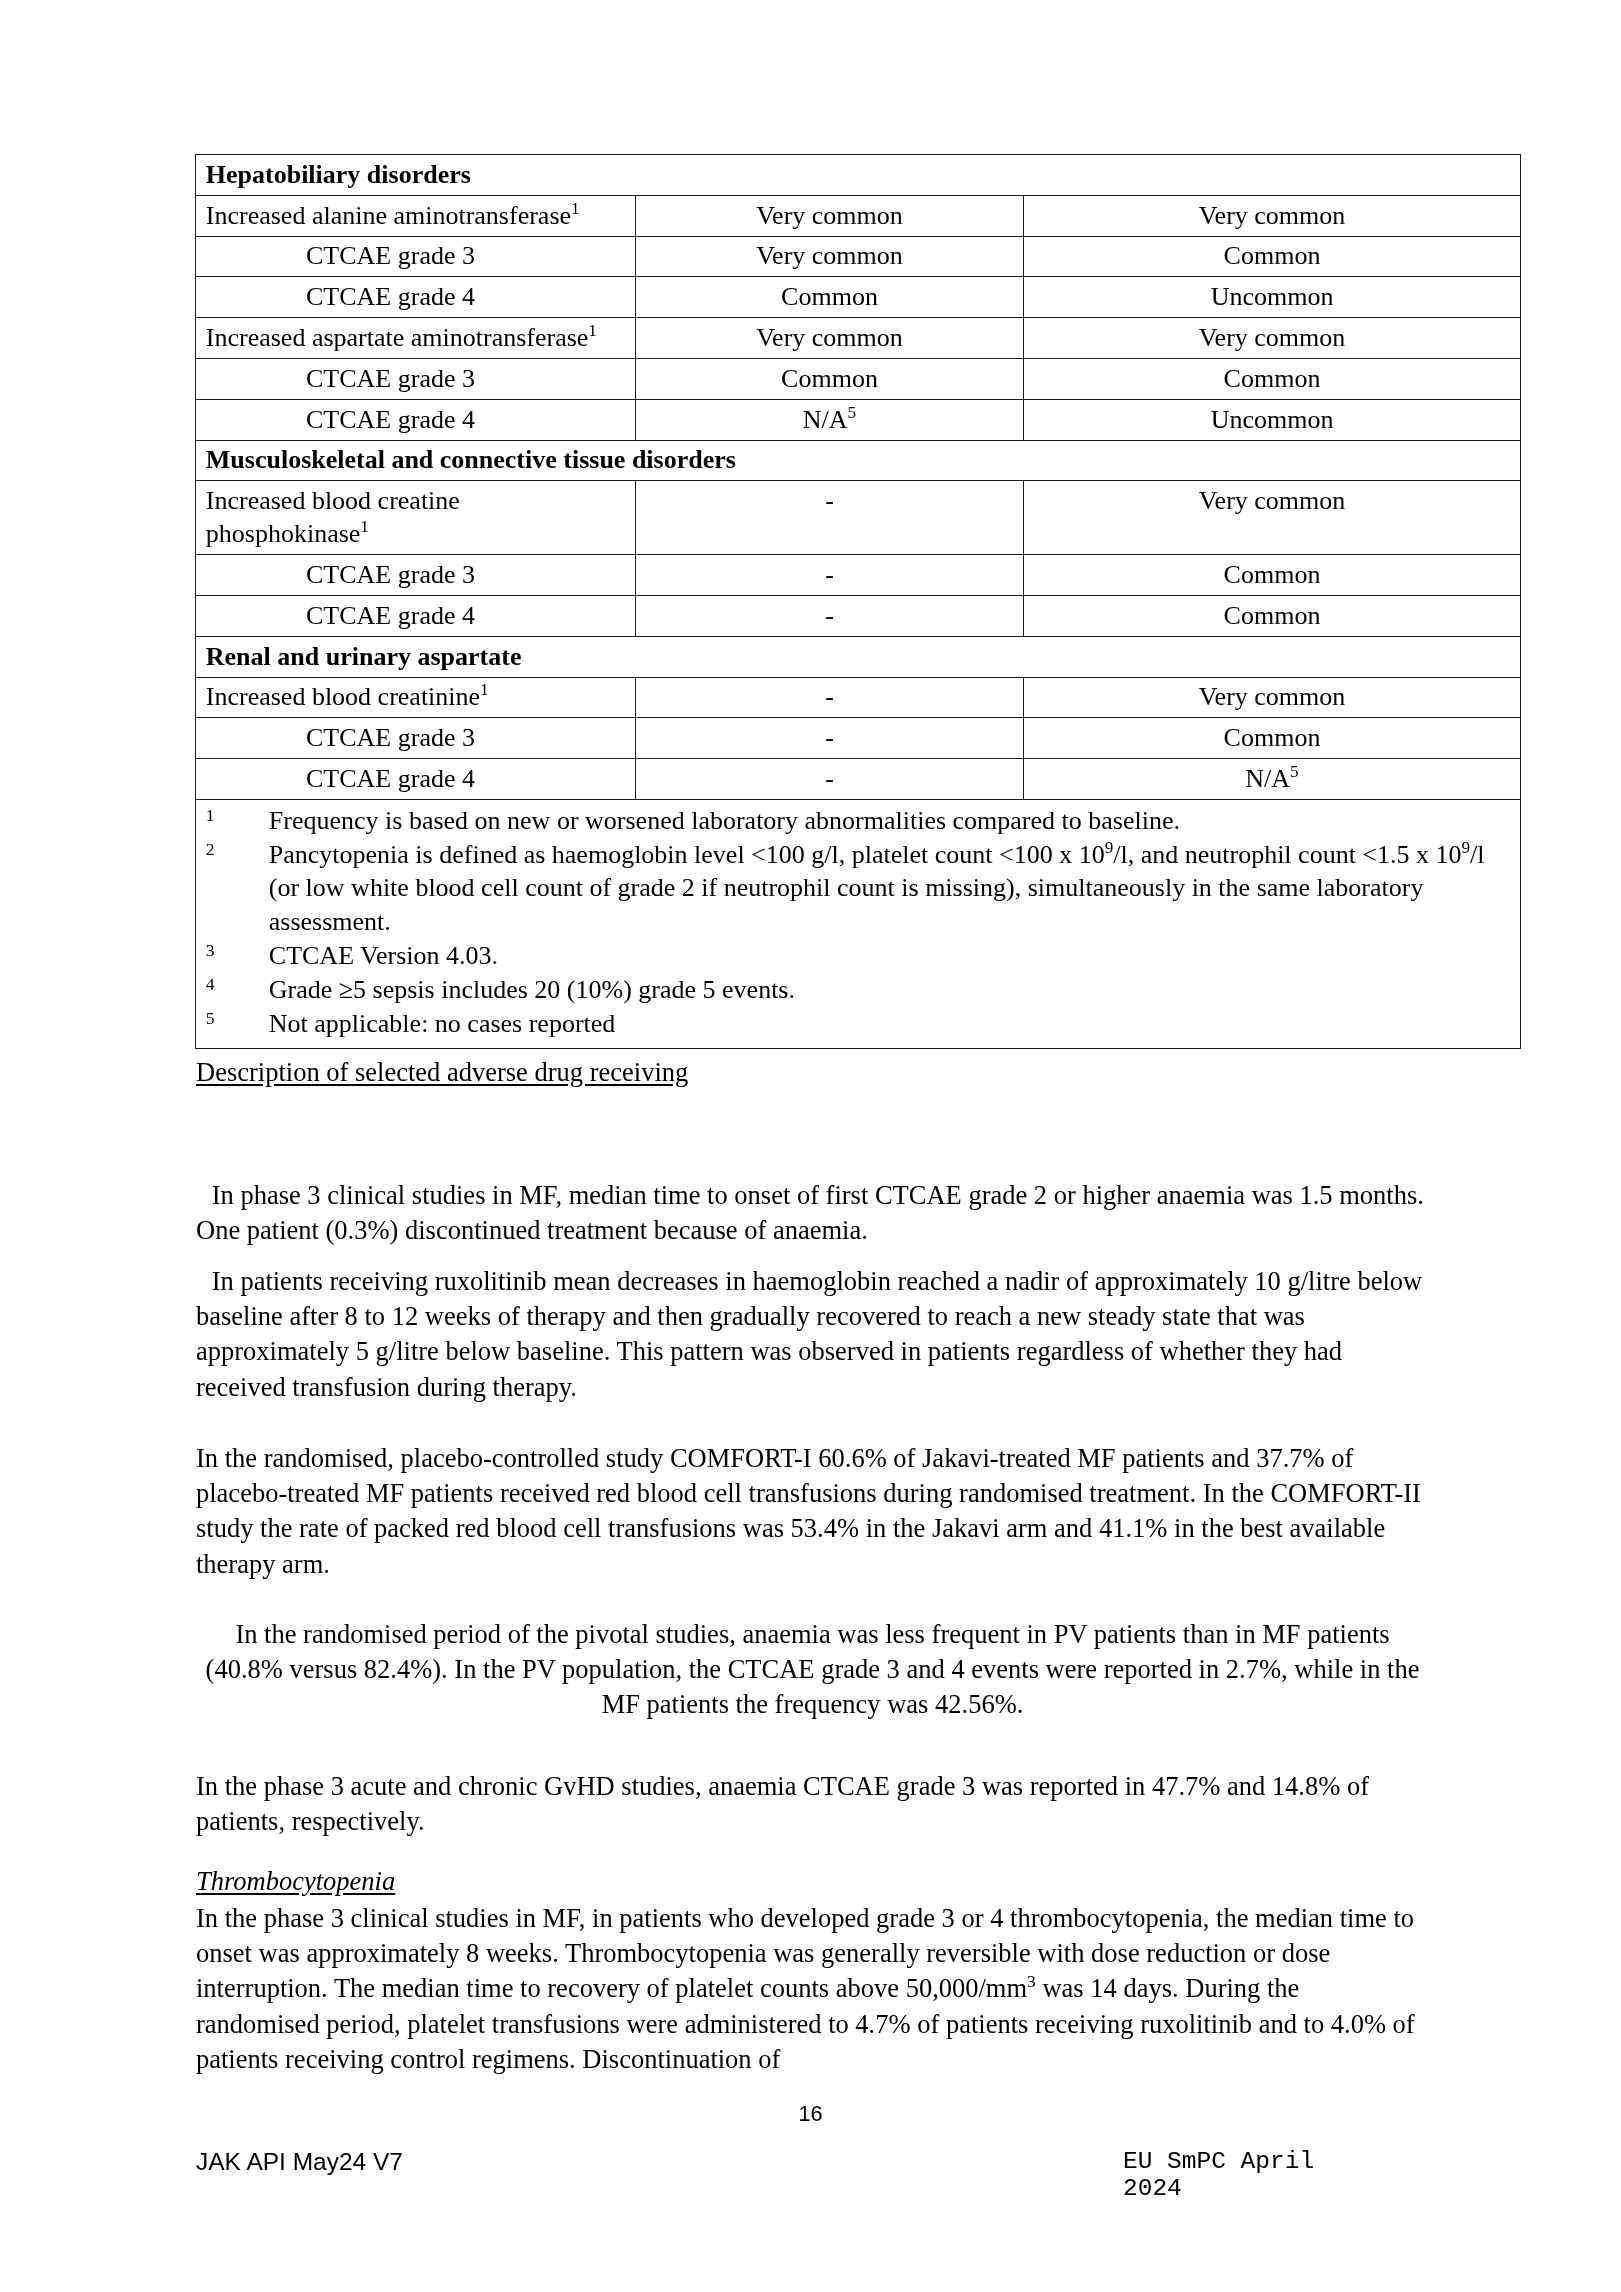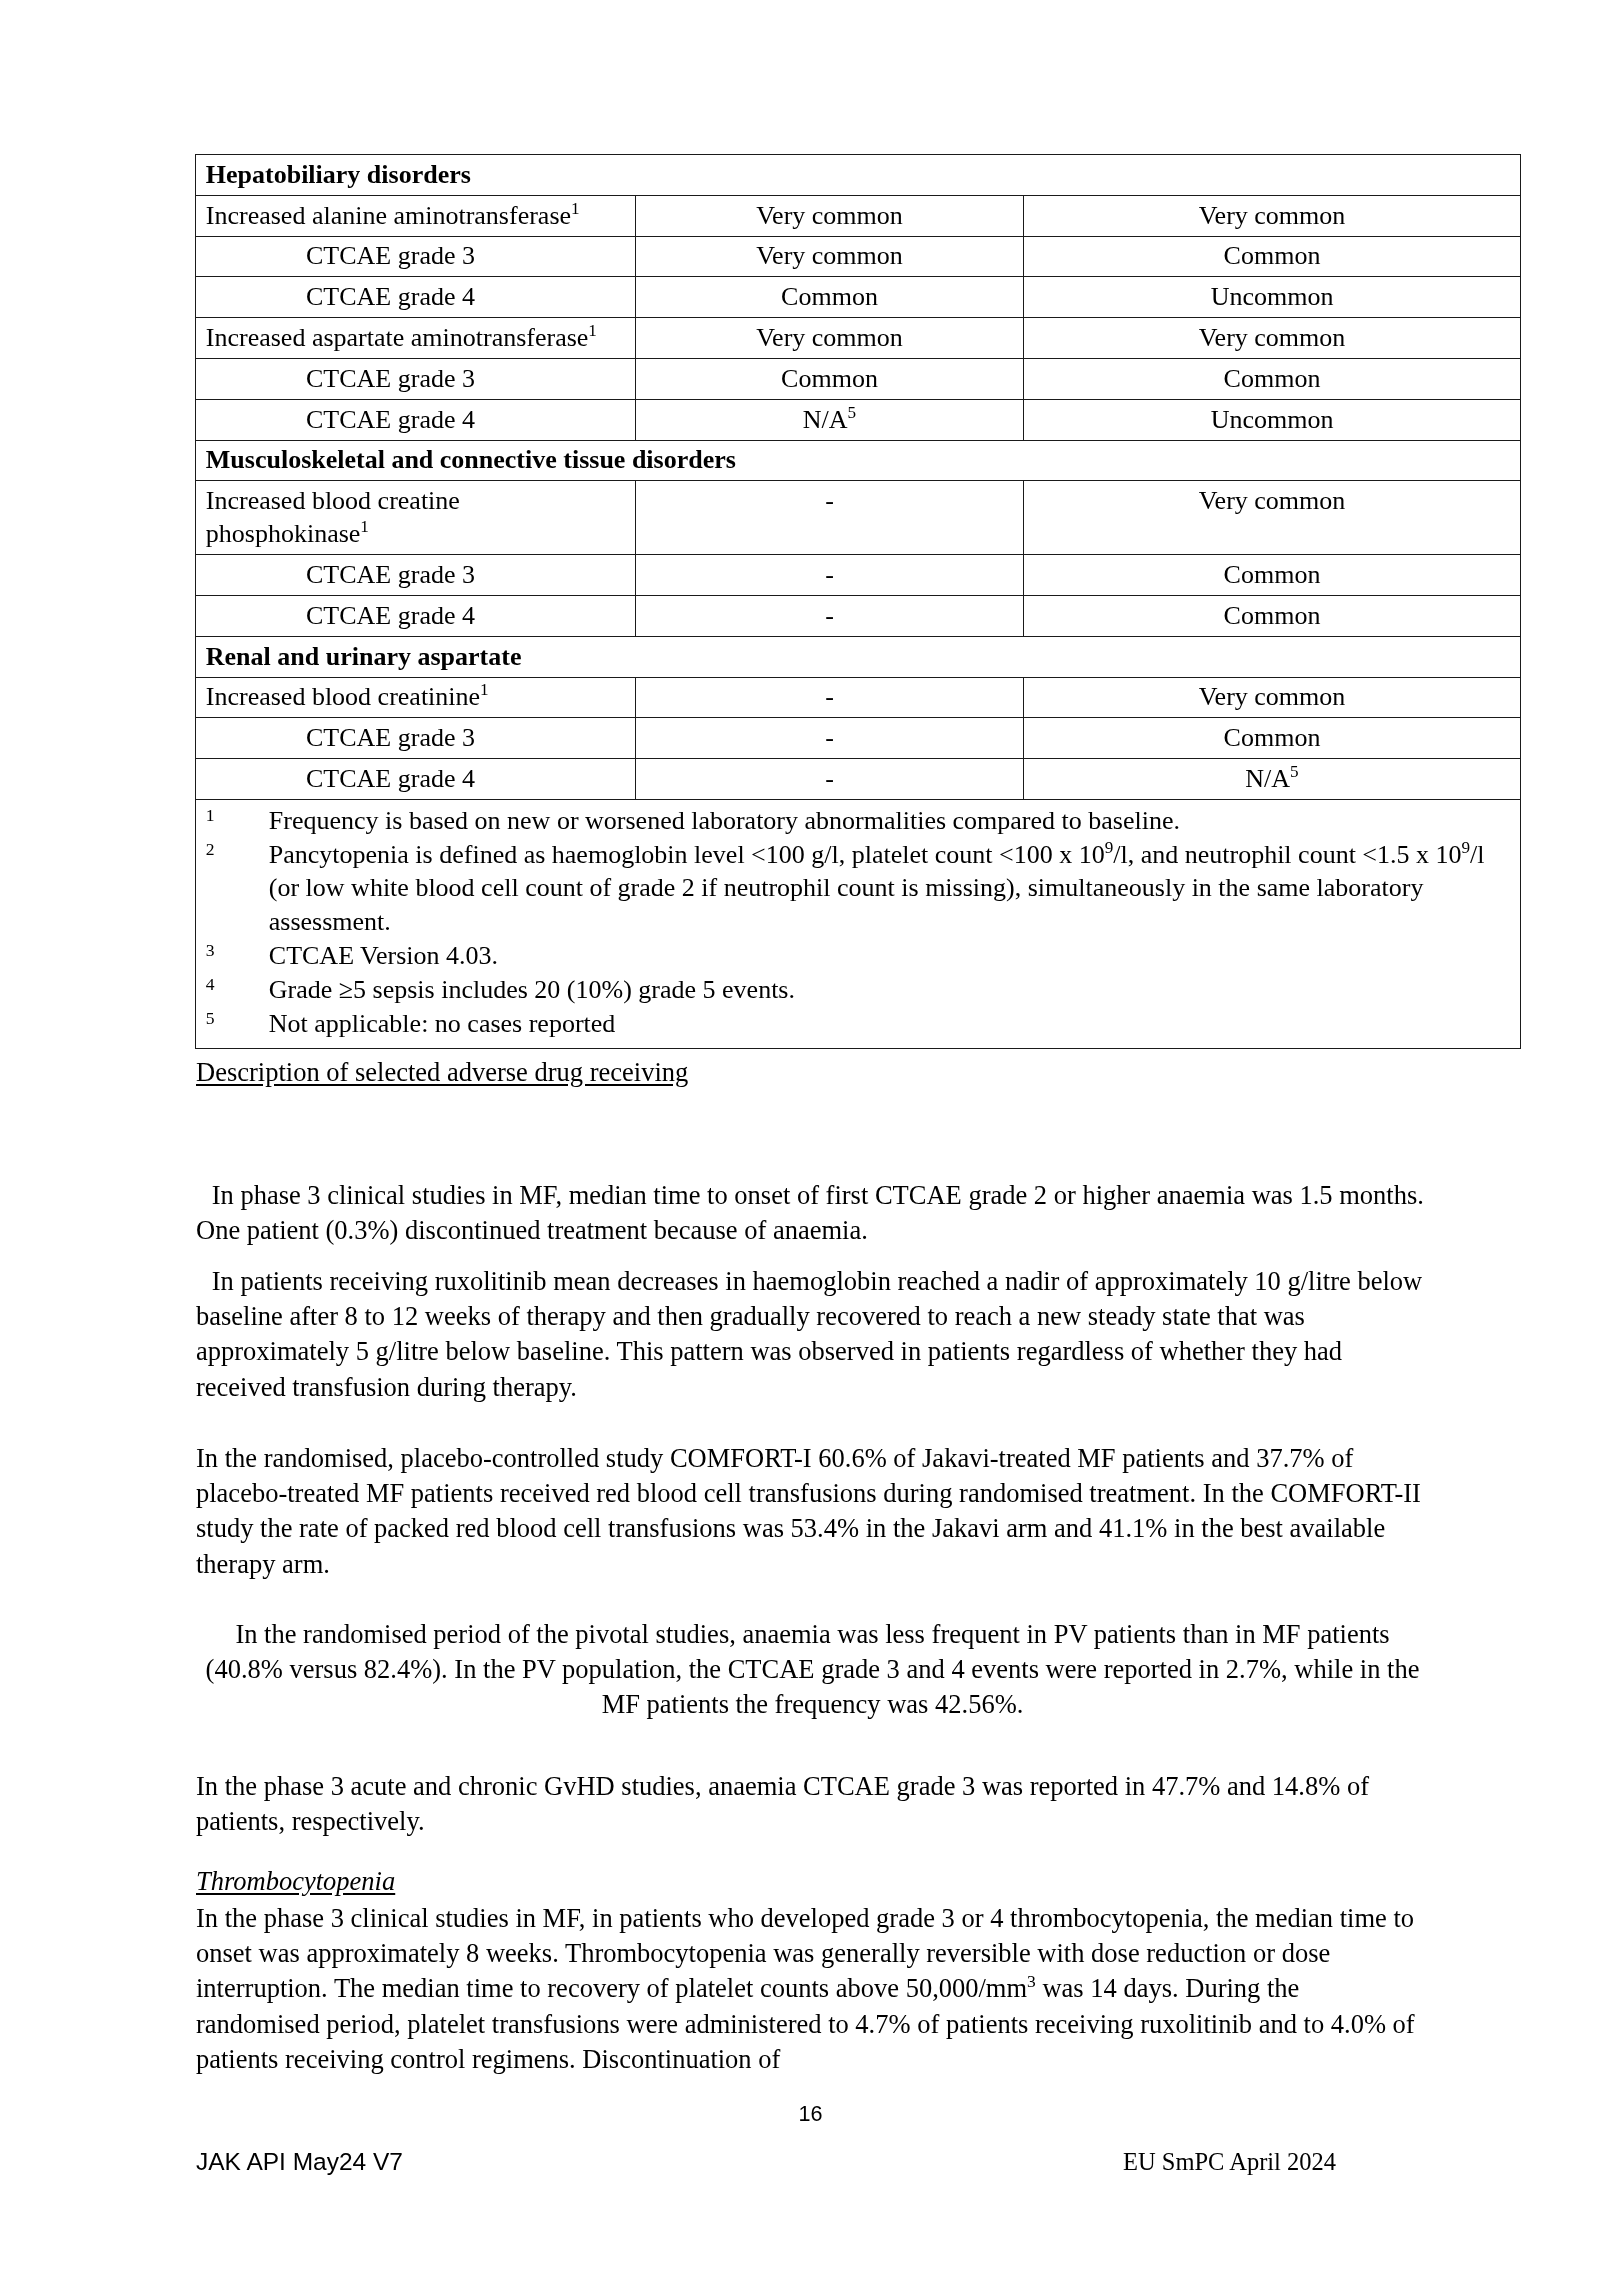--- a/index.html
+++ b/index.html
@@ -111,21 +111,21 @@
     position: absolute;
     left: 196px;
     top: 2148px;
     font-family: "Liberation Sans", "DejaVu Sans", sans-serif;
     font-size: 24.5px;
   }
   .footer-right {
     position: absolute;
     left: 1123px;
     top: 2148px;
-    font-family: Liberation Serif, serif;
+    font-family: Liberation Mono, monospace;
     font-size: 24.5px;
   }
 </style>
 </head>
 <body>
 
 <div class="page">
 
   <table class="adr-table">
     <colgroup>

